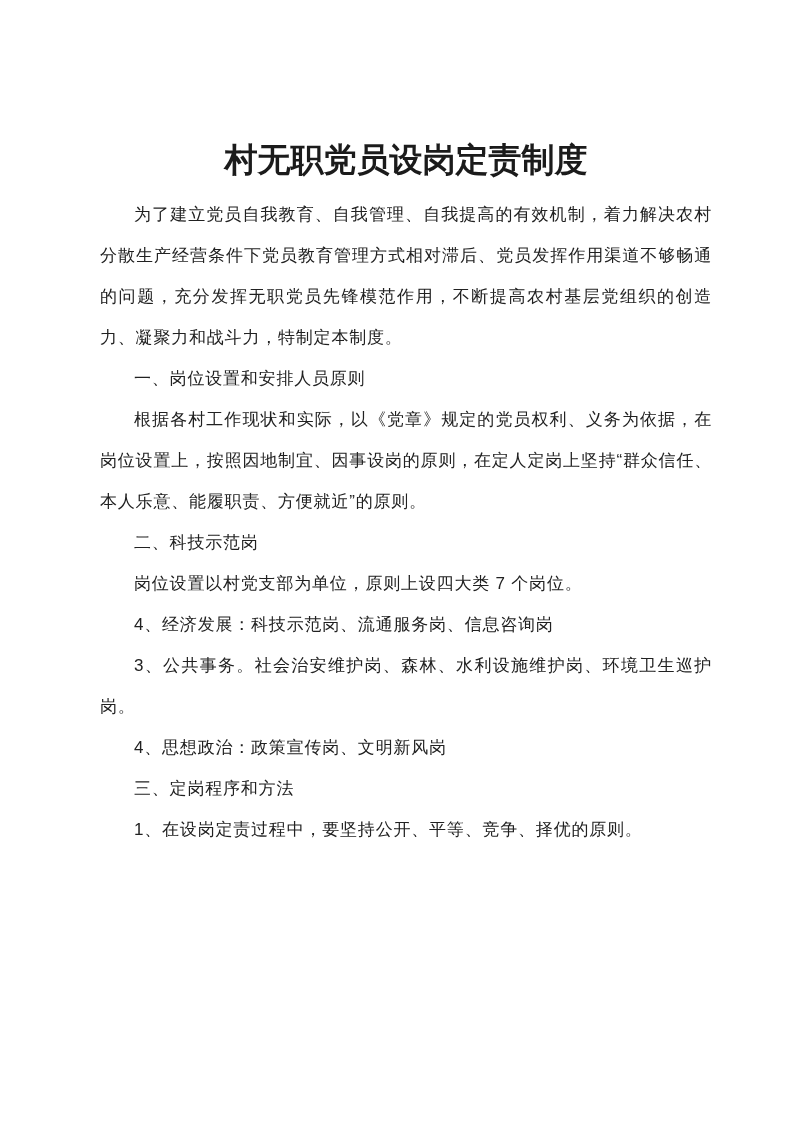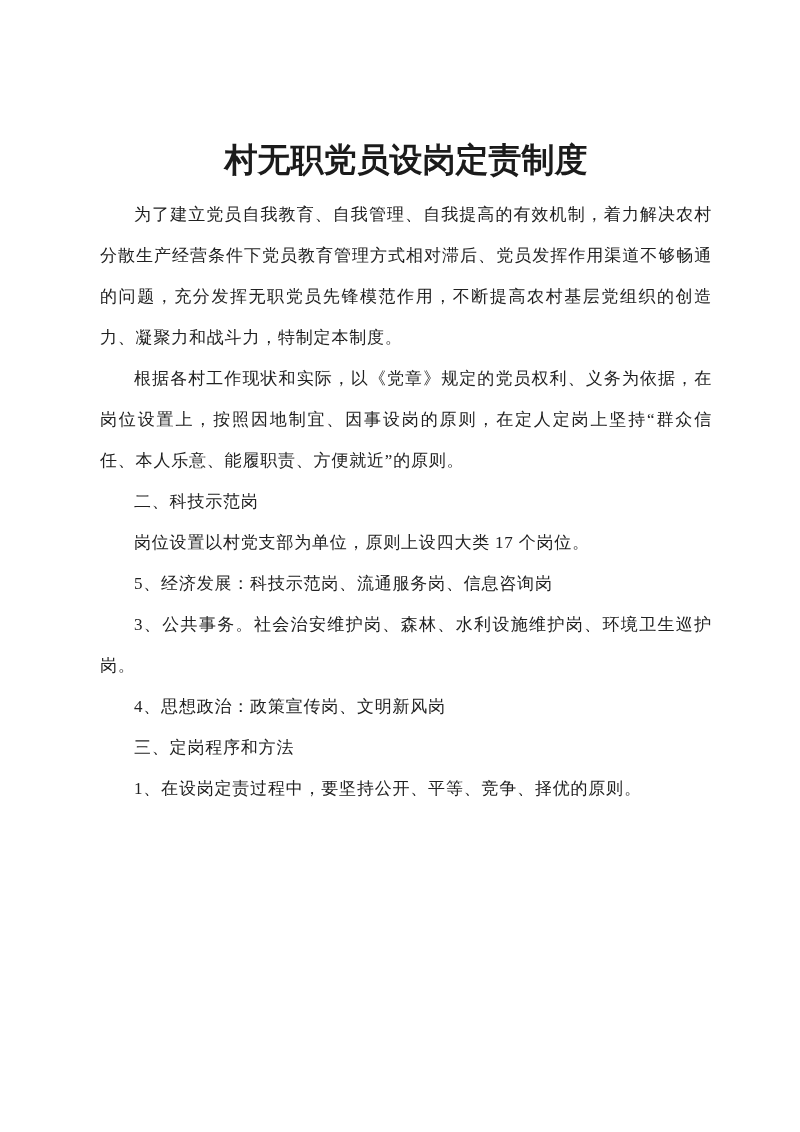--- a/index.html
+++ b/index.html
@@ -5,21 +5,21 @@
   html, body {
     margin: 0;
     padding: 0;
     background: #ffffff;
   }
   .page {
     position: relative;
     width: 800px;
     height: 860px;
     background: #ffffff;
-    font-family: Liberation Serif, serif;
+    font-family: Liberation Sans, sans-serif;
     color: #212121;
     overflow: hidden;
   }
   .content {
     position: absolute;
     left: 100px;
     top: 136px;
     width: 612px;
   }
   .doc-title {
@@ -53,24 +53,25 @@
   }
 </style>
 </head>
 <body>
 
 <div class="page">
   <div class="content">
     <h1 class="doc-title">村无职党员设岗定责制度</h1>
     <div class="doc-body">
         <p>为了建立党员自我教育、自我管理、自我提高的有效机制，着力解决农村分散生产经营条件下党员教育管理方式相对滞后、党员发挥作用渠道不够畅通的问题，充分发挥无职党员先锋模范作用，不断提高农村基层党组织的创造力、凝聚力和战斗力，特制定本制度。</p>
+        <p>一、岗位设置和安排人员原则</p>
         <p>根据各村工作现状和实际，以《党章》规定的党员权利、义务为依据，在岗位设置上，按照因地制宜、因事设岗的原则，在定人定岗上坚持“群众信任、本人乐意、能履职责、方便就近”的原则。</p>
         <p>二、科技示范岗</p>
-        <p>岗位设置以村党支部为单位，原则上设四大类 17 个岗位。</p>
-        <p>5、经济发展：科技示范岗、流通服务岗、信息咨询岗</p>
+        <p>岗位设置以村党支部为单位，原则上设四大类 7 个岗位。</p>
+        <p>4、经济发展：科技示范岗、流通服务岗、信息咨询岗</p>
         <p>3、公共事务。社会治安维护岗、森林、水利设施维护岗、环境卫生巡护岗。</p>
         <p>4、思想政治：政策宣传岗、文明新风岗</p>
         <p>三、定岗程序和方法</p>
         <p>1、在设岗定责过程中，要坚持公开、平等、竞争、择优的原则。</p>
       </div>
   </div>
   <div class="page-footer">
     <span>第1页 共3页</span>
   </div>
 </div>

